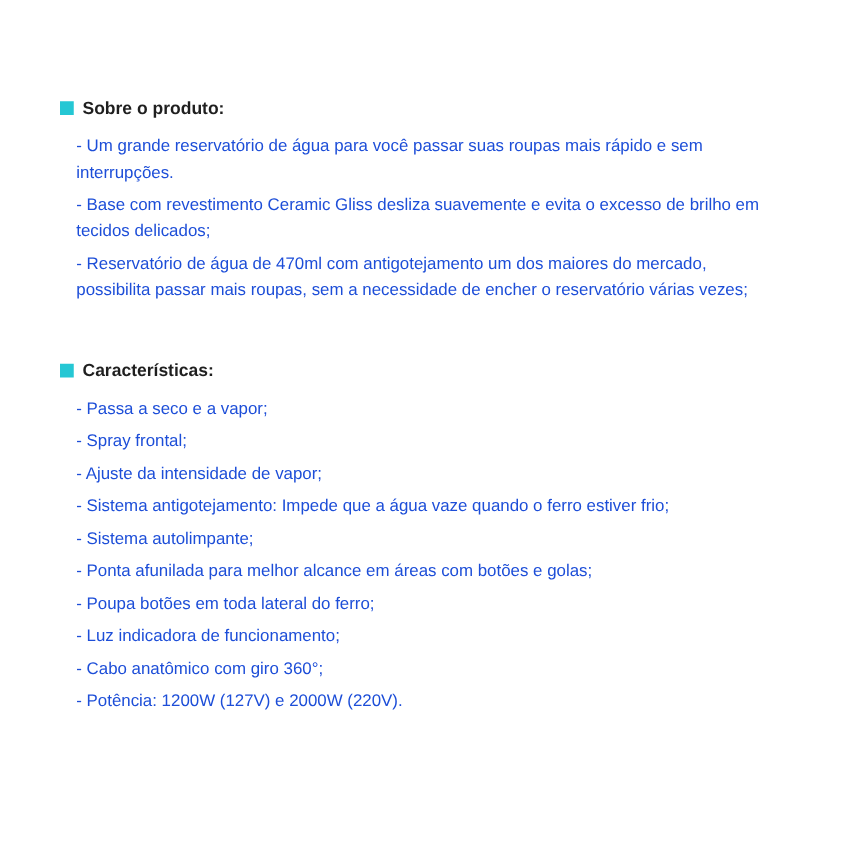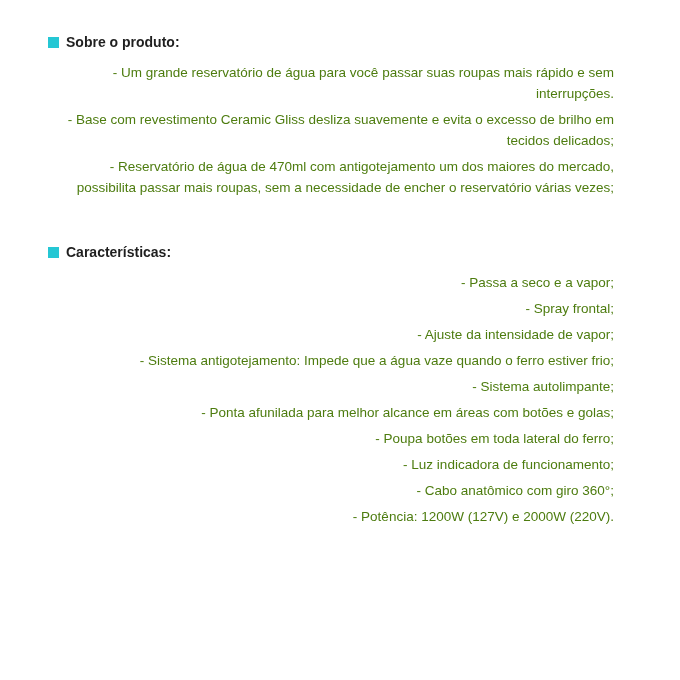--- a/index.html
+++ b/index.html
@@ -9,22 +9,21 @@
     background: #ffffff;
   }
   body {
     width: 680px;
     height: 680px;
     overflow: hidden;
     font-family: "Liberation Sans", sans-serif;
     color: #404040;
   }
   .page {
-    padding: 32px 48px 0 48px;
-    text-align: right;
+    padding: 76px 48px 0 48px;
   }
   .section { margin: 0; }
   .section + .section { margin-top: 44px; }
   .heading {
     margin: 0 0 9px 0;
     font-size: 14px;
     font-weight: bold;
     color: #1f1f1f;
     line-height: 21px;
     display: flex;
@@ -36,21 +35,21 @@
     height: 11px;
     background: #25c7d4;
     margin-right: 7px;
     flex: 0 0 auto;
   }
   .item {
     margin: 0 0 5px 13px;
     max-width: 553px;
     font-size: 13.5px;
     line-height: 21px;
-    color: #4d7c0f;
+    color: #1d4ed8;
   }
 </style>
 </head>
 <body>
 
 <div class="page">
 
   <section class="section">
     <h3 class="heading">
       <span class="bullet-square" style="background: rgb(37, 199, 212);"></span>

